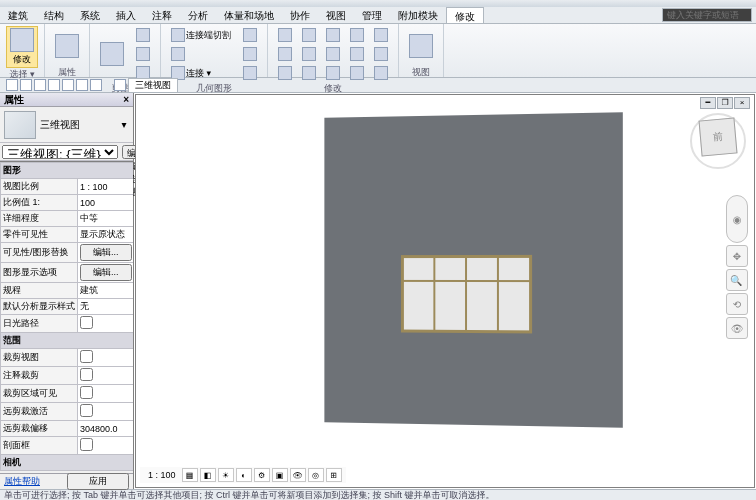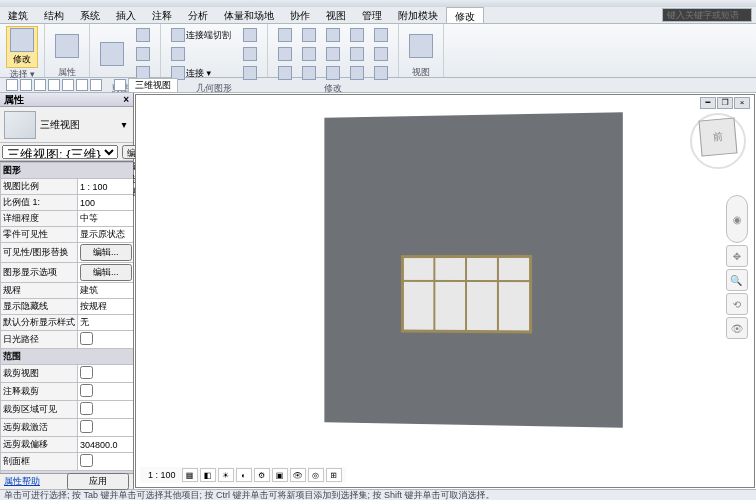--- a/index.html
+++ b/index.html
@@ -286,24 +286,20 @@
             </tr>
         <tr>
               <td>图形显示选项</td>
               <td><button>编辑...</button></td>
             </tr>
         <tr>
               <td>规程</td>
               <td>建筑</td>
             </tr>
         <tr>
-              <td>显示隐藏线</td>
-              <td>按规程</td>
-            </tr>
-        <tr>
               <td>默认分析显示样式</td>
               <td>无</td>
             </tr>
         <tr>
               <td>日光路径</td>
               <td><input type="checkbox" style=""></td>
             </tr>
         <tr>
               <td class="section" colspan="2">范围</td>
             </tr>

